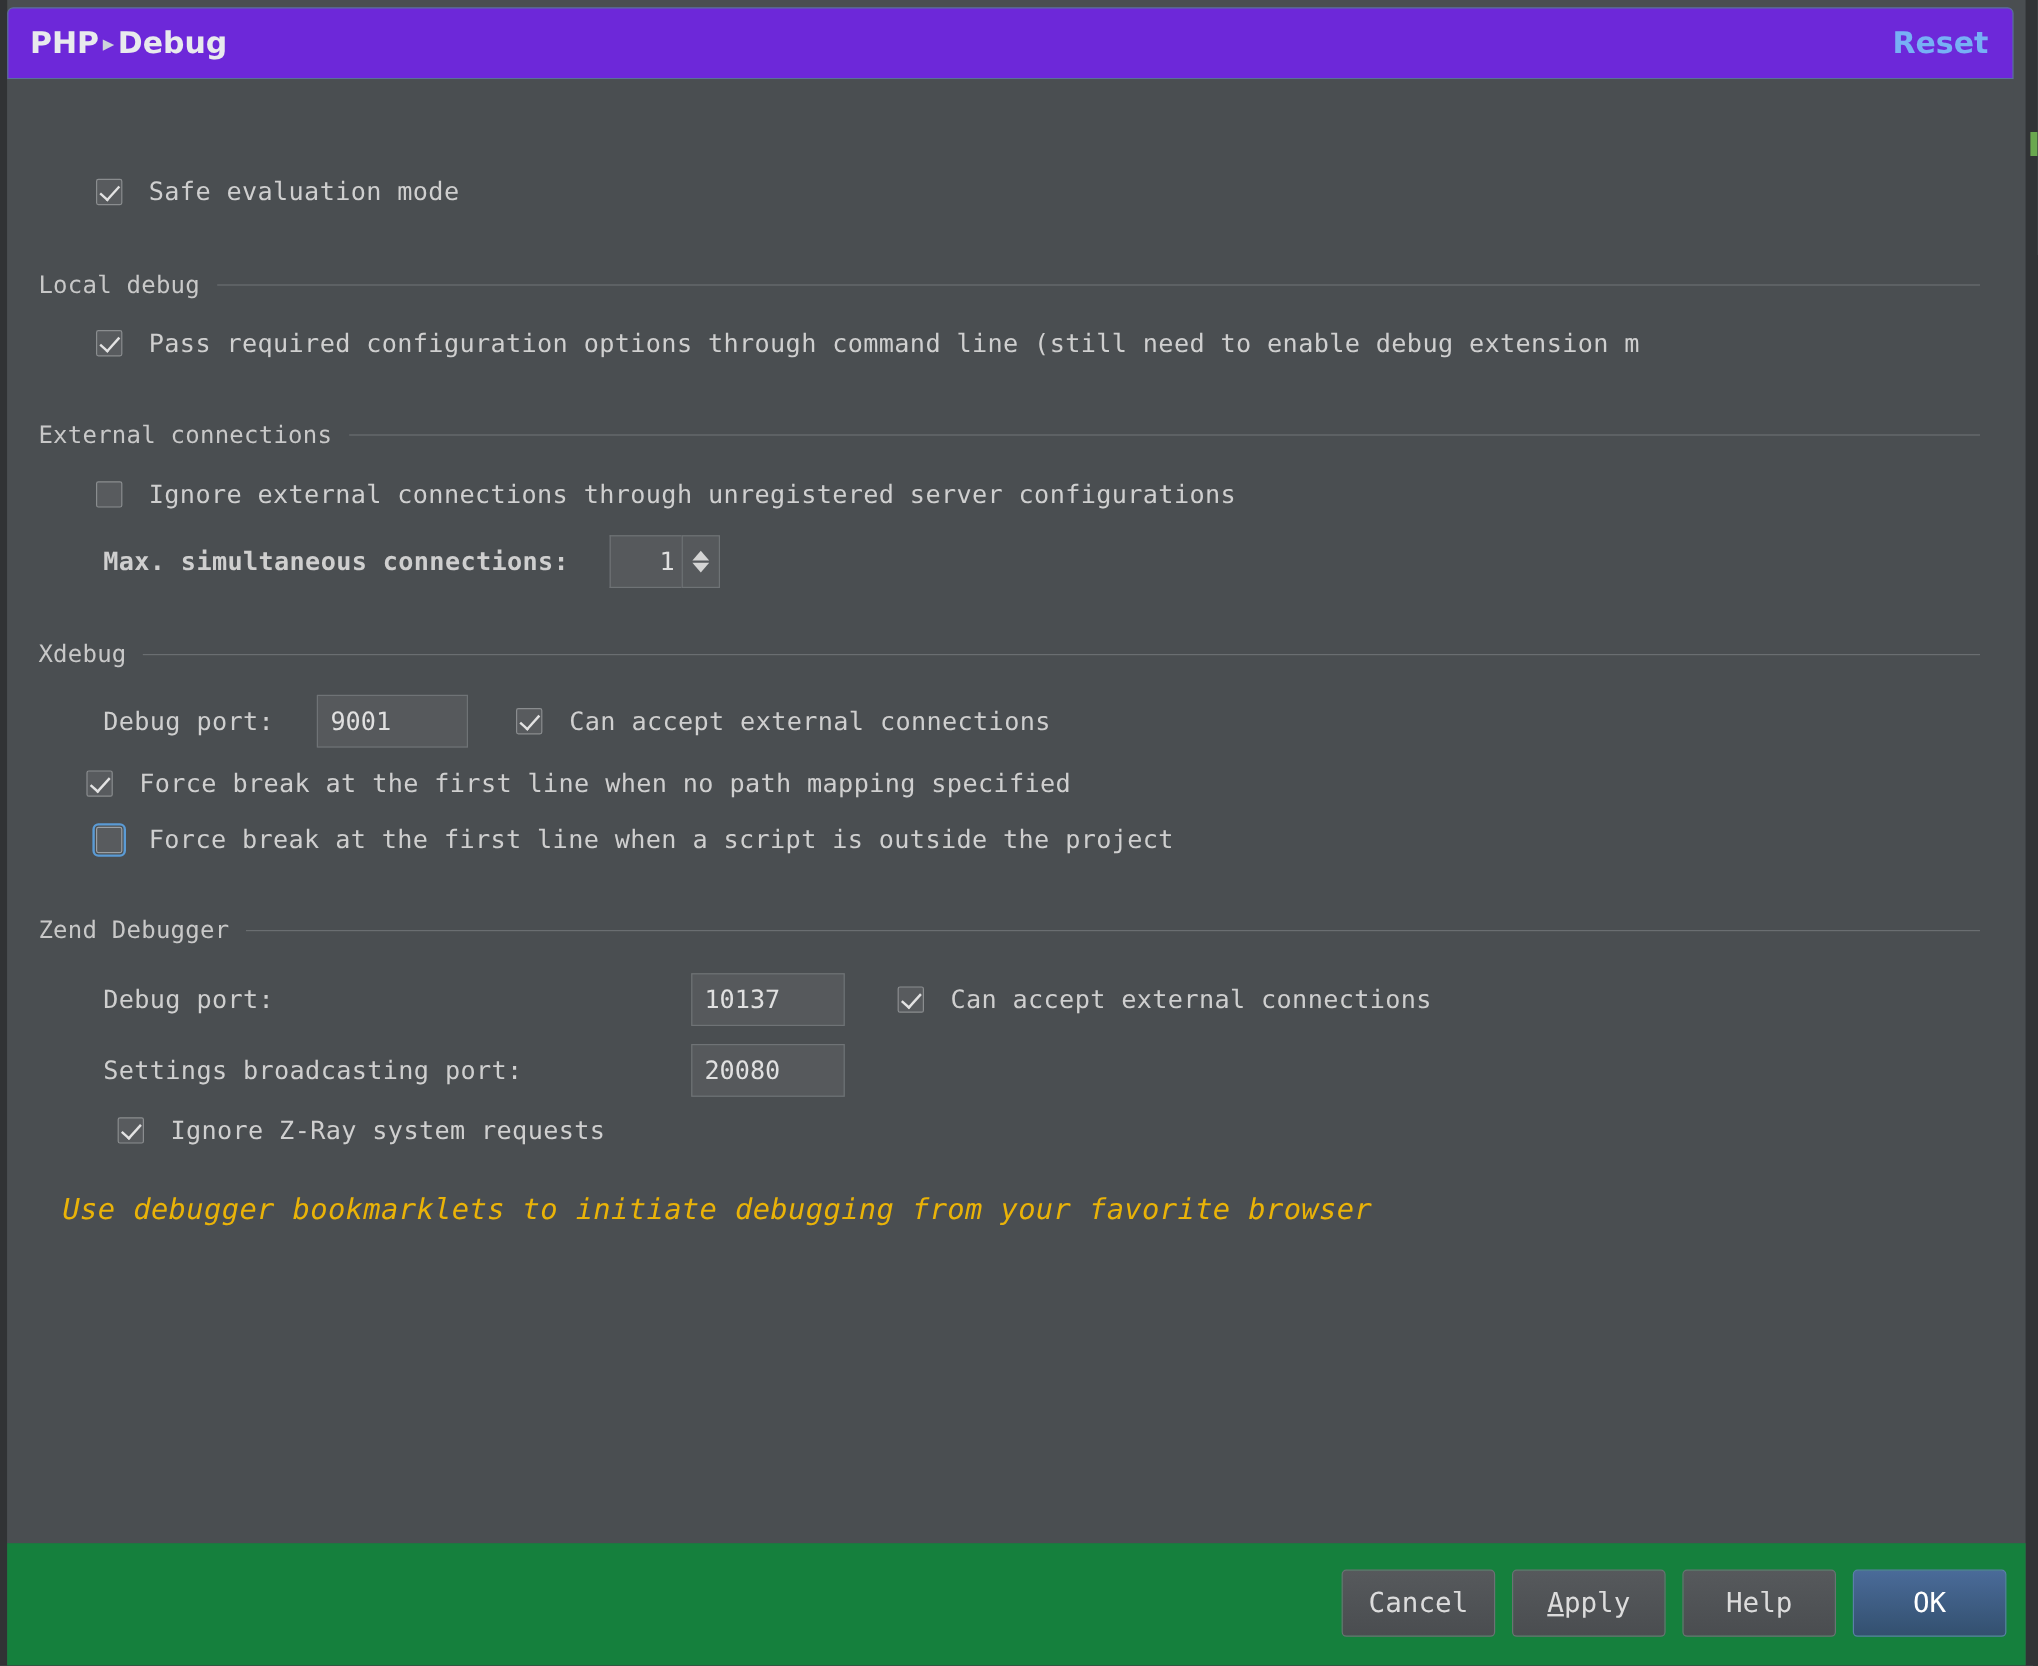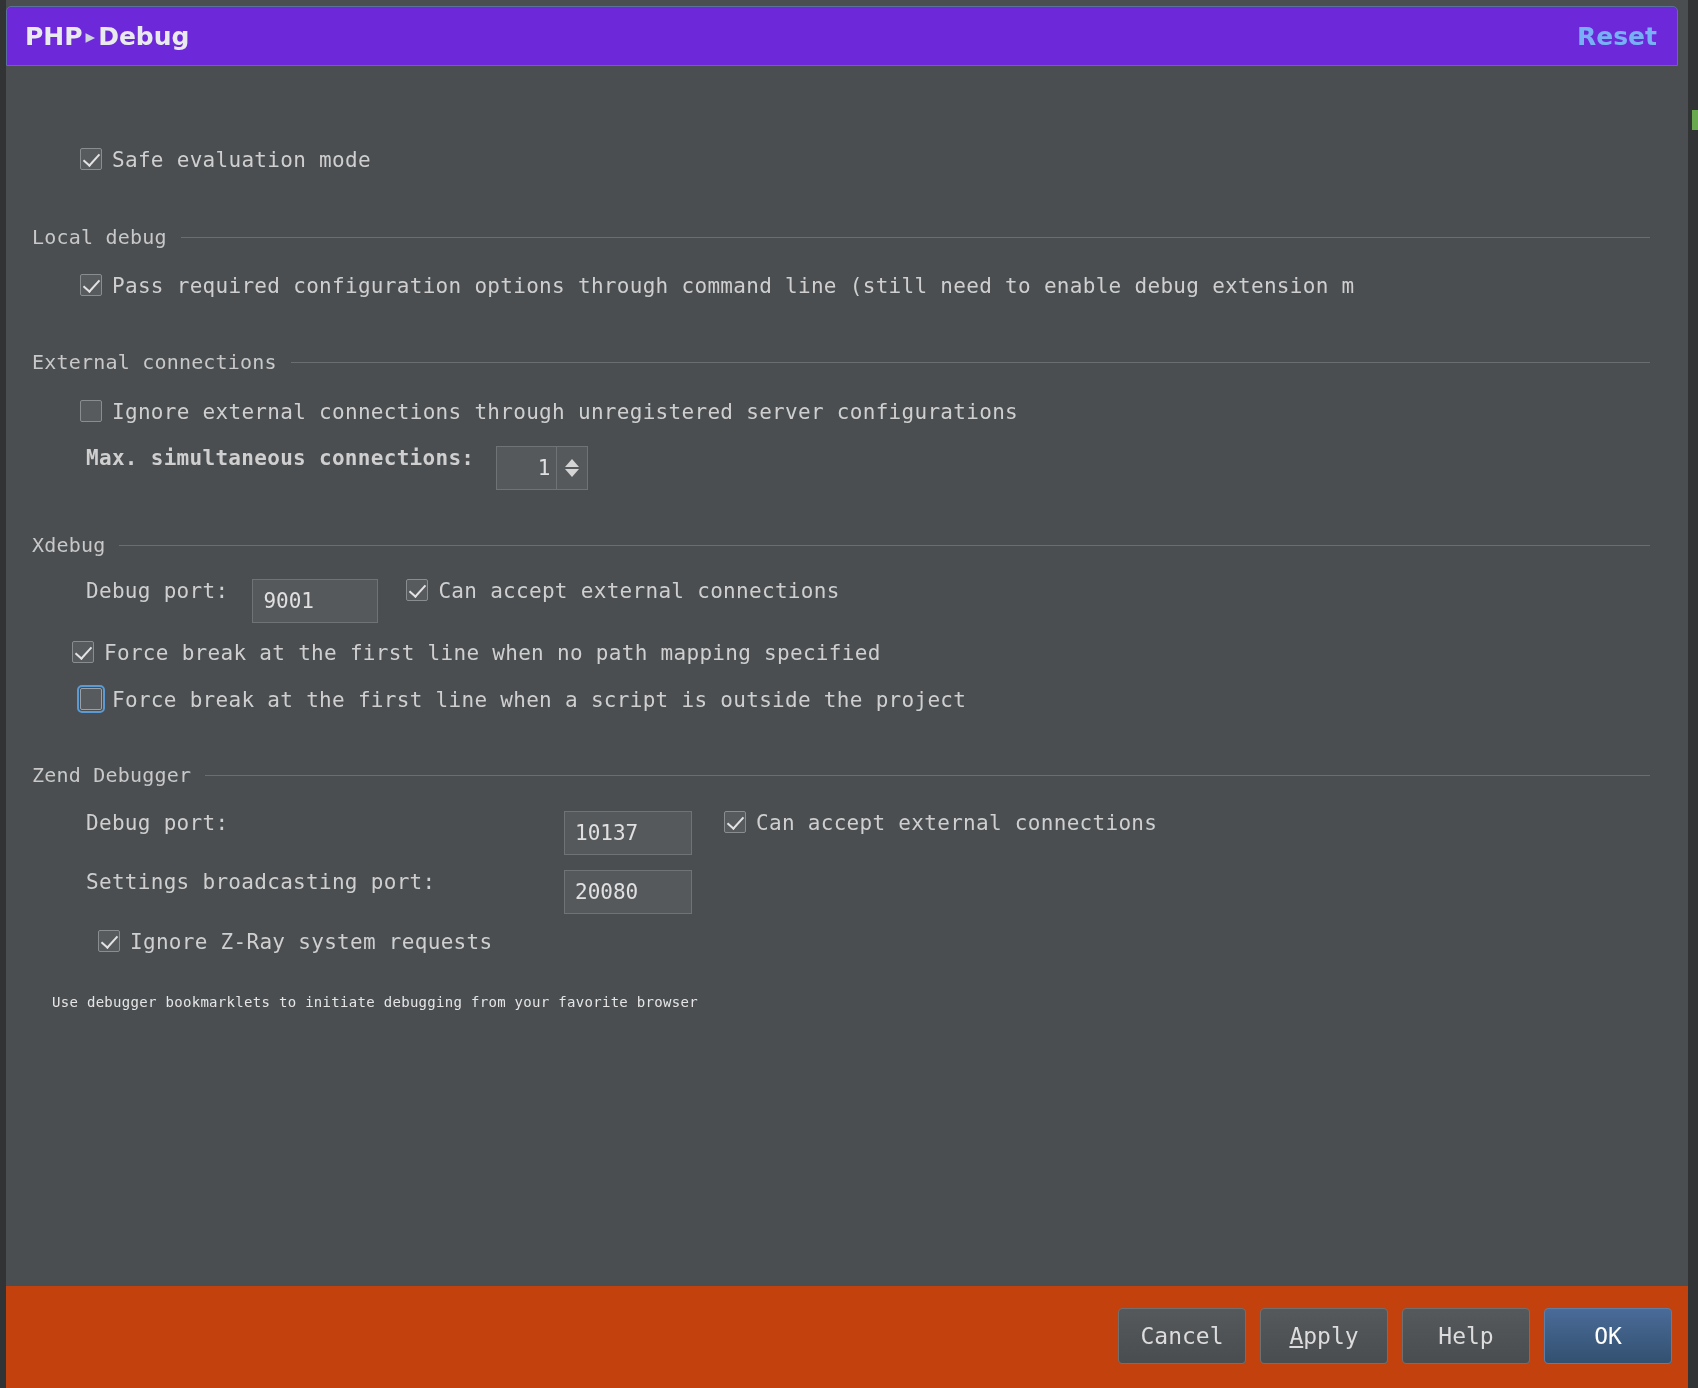--- a/index.html
+++ b/index.html
@@ -123,22 +123,23 @@
     flex: 1 1 auto;
     height: 1px;
     background: #6a6e71;
     margin-right: 28px;
   }
 
   
   .row {
     position: absolute;
     display: flex;
-    align-items: flex-start;
-    white-space: nowrap;
+    align-items: center;
+    white-space: nowrap;
+    gap: 12px;
   }
   .lbl {
     font-size: 21px;
     color: #cfcfcf;
     letter-spacing: 0.3px;
   }
 
   
   .cb {
     width: 22px;
@@ -212,36 +213,37 @@
     width: 0; height: 0;
     border-left: 7px solid transparent;
     border-right: 7px solid transparent;
   }
   .spin-btns .up   { border-bottom: 8px solid #d4d4d4; margin-bottom: 2px; }
   .spin-btns .down { border-top: 8px solid #d4d4d4; }
 
   
   .link {
     position: absolute;
-    font-size: 14px;
-    color: #e5e5e5;
+    font-size: 24px;
+    color: #eab308;
     text-decoration: none;
     cursor: pointer;
     letter-spacing: 0.3px;
     white-space: nowrap;
+    font-style: italic;
   }
 
   
   #footer {
     position: absolute;
     left: 6px;
     right: 10px;
     bottom: 0;
     height: 102px;
-    background: #c2410c;
+    background: #15803d;
   }
   #button-bar {
     position: absolute;
     right: 16px;
     top: 22px;
     display: flex;
     gap: 14px;
   }
   .btn {
     min-width: 128px;

